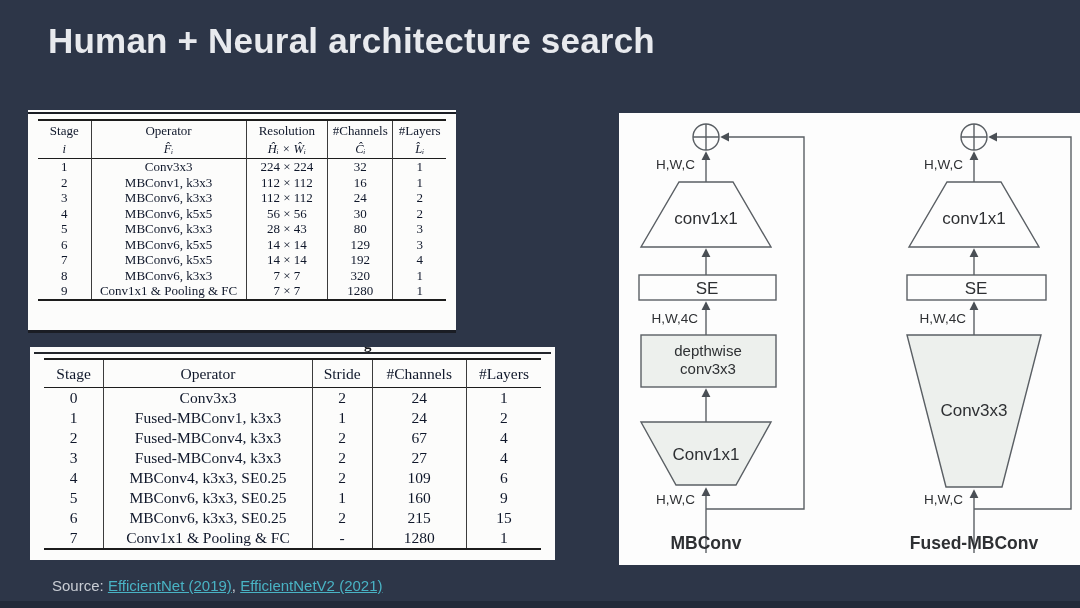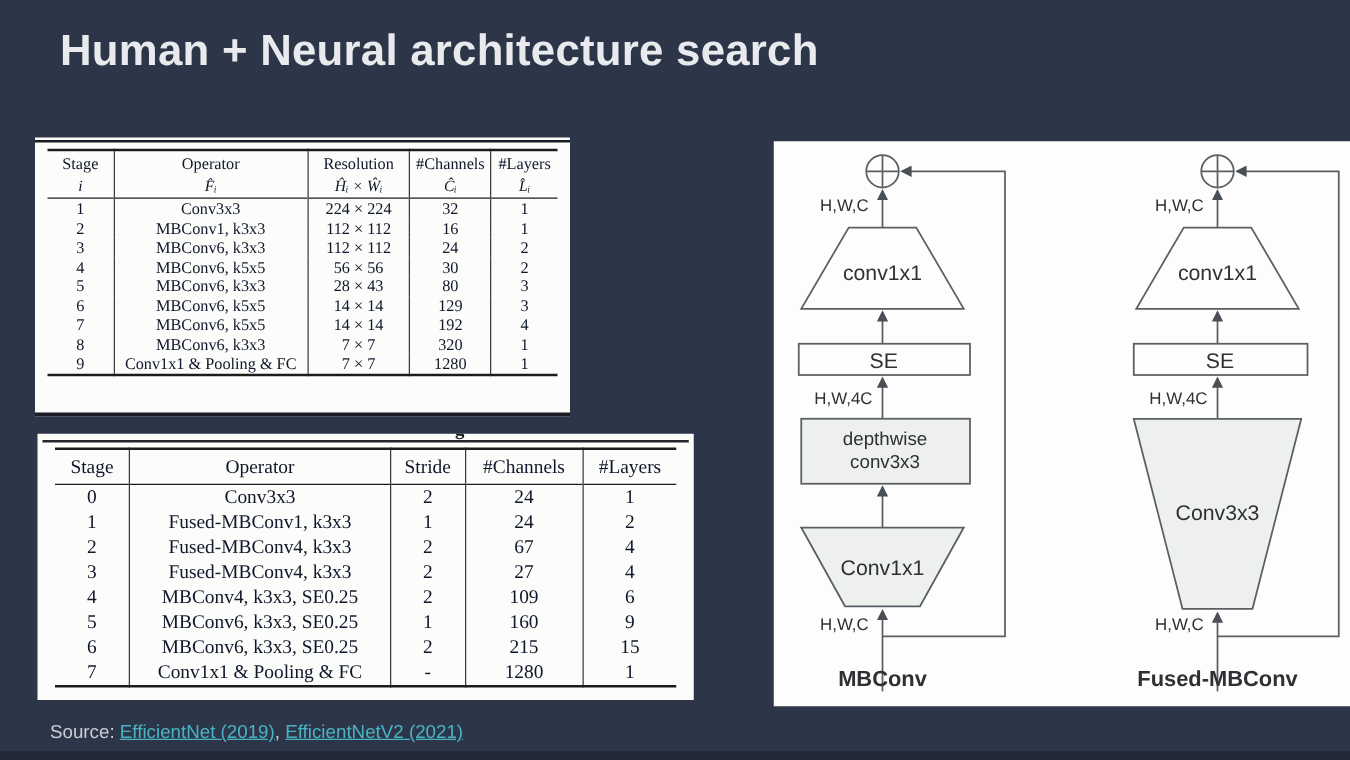--- a/index.html
+++ b/index.html
@@ -48,21 +48,21 @@
   .diag-svg{display:block;}
   .diag-svg text{font-family:"Liberation Sans",sans-serif;fill:#2e3033;}
   .lbl-dim{font-size:13.5px;}
   .lbl-block{font-size:17px;}
   .lbl-dw{font-size:15px;}
   .lbl-name{font-size:17.5px;font-weight:bold;fill:#1f2023;}
   .ln{stroke:#5a5f64;stroke-width:1.4;fill:none;}
   .shape-white{fill:#fdfdfd;stroke:#5a5f64;stroke-width:1.4;}
   .shape-gray{fill:#edf0ed;stroke:#5a5f64;stroke-width:1.4;}
   
-  .source-line{position:absolute;left:40px;top:577px;font-size:15px;color:#c9cdd4;}
+  .source-line{position:absolute;left:52px;top:577px;font-size:15px;color:#c9cdd4;}
   .source-line a{color:#49b3c4;text-decoration:underline;cursor:pointer;}
   .bottom-strip{position:absolute;left:0;bottom:0;width:1080px;height:7px;background:#222a39;}
 </style>
 </head>
 <body>
 
 <div class="slide-title">Human + Neural architecture search</div>
 
 <div class="panel panel-t1">
   <table class="paper t1">

